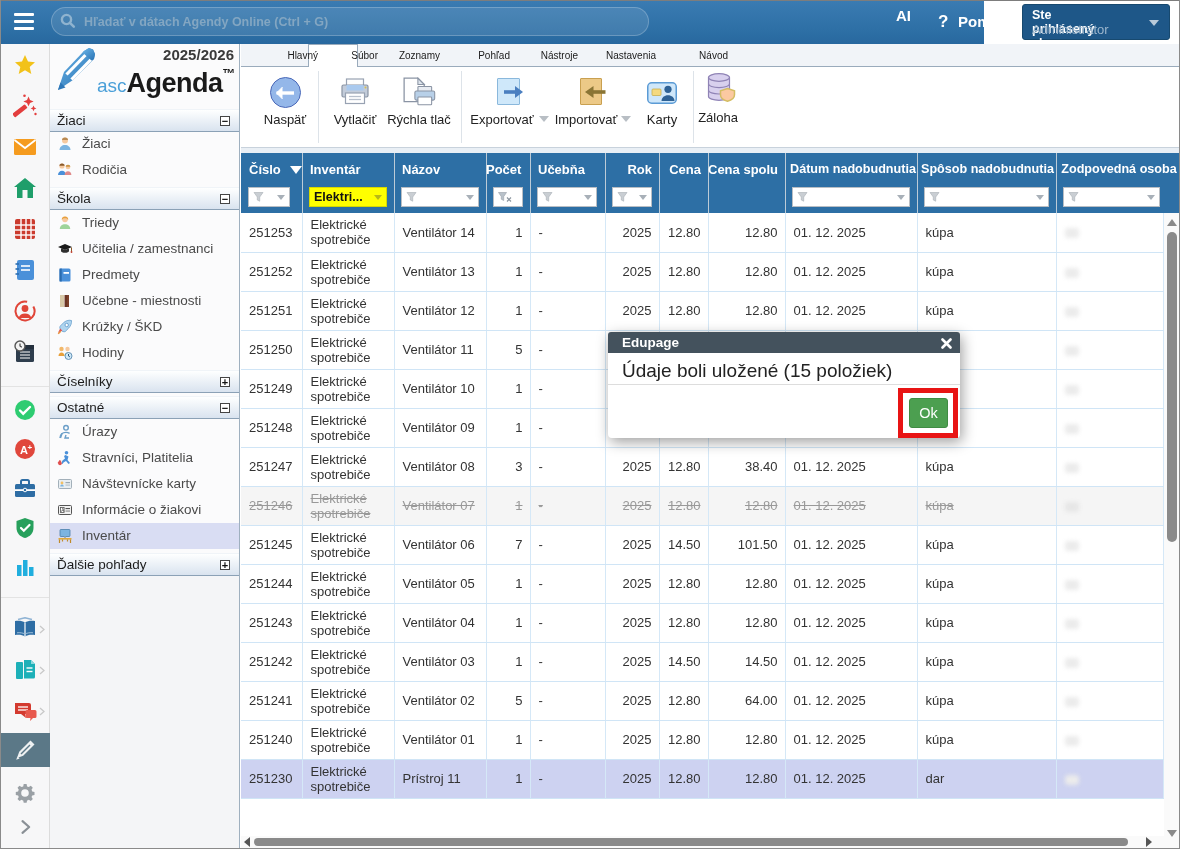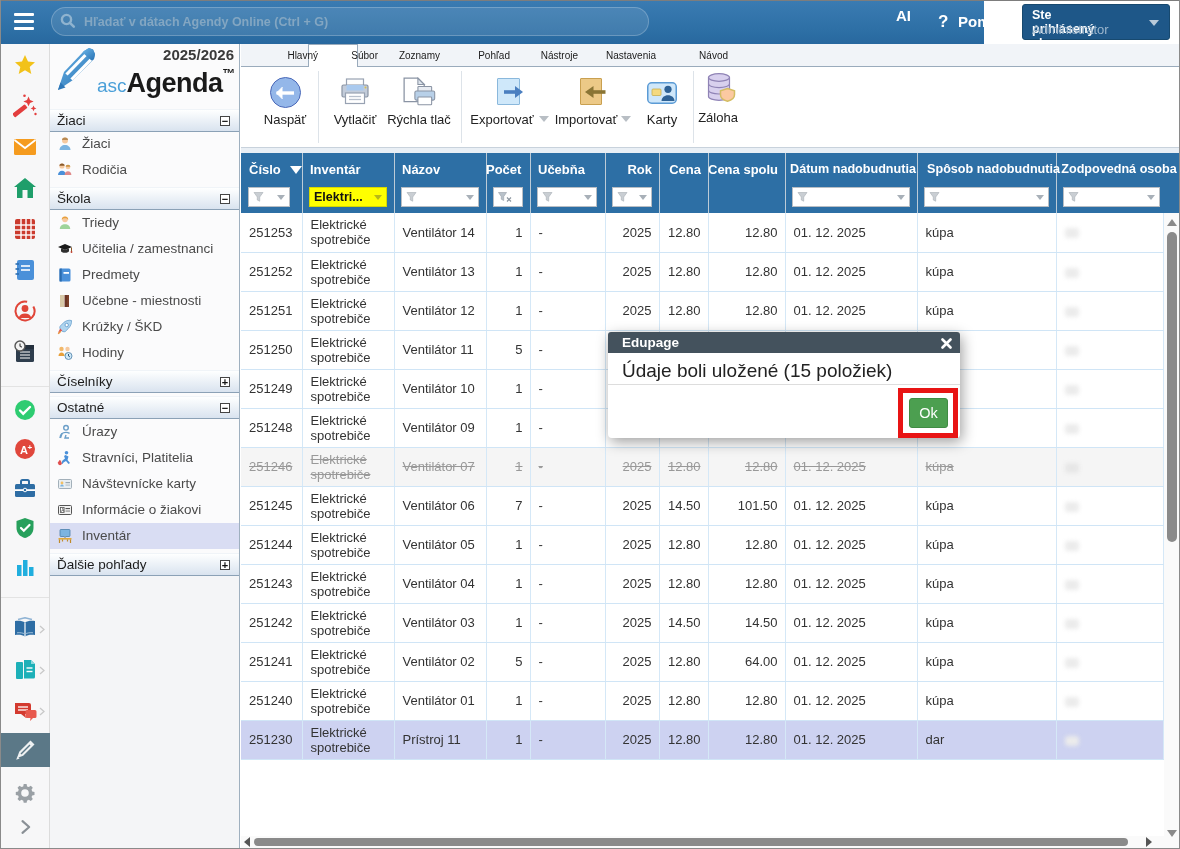--- a/index.html
+++ b/index.html
@@ -442,21 +442,21 @@
 <div class="abs hsep" style="left:1056px;top:153px"></div>
 <div class="abs hlbl" style="left:249px;top:162px">Číslo</div>
 <div class="abs hlbl" style="left:310px;top:162px">Inventár</div>
 <div class="abs hlbl" style="left:402px;top:162px">Názov</div>
 <div class="abs hlbl" style="left:486px;top:162px;width:38px;">Počet</div>
 <div class="abs hlbl" style="left:538px;top:162px">Učebňa</div>
 <div class="abs hlbl" style="left:605px;top:162px;width:47px;text-align:right">Rok</div>
 <div class="abs hlbl" style="left:659px;top:162px;width:42px;text-align:right">Cena</div>
 <div class="abs hlbl" style="left:708px;top:162px;width:70px;text-align:right">Cena spolu</div>
 <div class="abs hlbl" style="left:787px;top:162px;width:132px;text-align:center;font-size:12.6px">Dátum nadobudnutia</div>
-<div class="abs hlbl" style="left:921px;top:162px;width:139px;text-align:right;font-size:12.6px">Spôsob nadobudnutia</div>
+<div class="abs hlbl" style="left:921px;top:162px;width:139px;text-align:left;font-size:12.6px">Spôsob nadobudnutia</div>
 <div class="abs hlbl" style="left:1059px;top:162px;width:120px;text-align:center;font-size:12.6px">Zodpovedná osoba</div>
 <div class="abs" style="left:290px;top:166px;width:0;height:0;border-left:6px solid transparent;border-right:6px solid transparent;border-top:8px solid #fff"></div>
 <div class="abs fbox" style="left:248px;width:42px">
     <svg class="fun" width="11" height="10" viewBox="0 0 10 10">
       <path d="M0.5 0.5h9L6.2 5v4.2L3.8 8V5z" fill="#c9ced3" stroke="#b0b6bc" stroke-width="0.7"></path>
     </svg>
     <span class="dar"></span>
   </div>
 <div class="abs fbox" style="left:309px;width:78px;background:#ffff00;border-color:#d8d800">
     <span style="position:absolute;left:4px;top:2px;font-size:12.5px;font-weight:bold;color:#111">Elektri...</span>
@@ -590,20 +590,33 @@
         <td>Ventilátor 09</td>
         <td class="r">1</td>
         <td>-</td>
         <td class="r">2025</td>
         <td class="r">14.50</td>
         <td class="r">14.50</td>
         <td>01. 12. 2025</td>
         <td>kúpa</td>
         <td><span class="blob"></span></td>
       </tr>
+<tr>
+        <td>251247</td>
+        <td>Elektrické spotrebiče</td>
+        <td>Ventilátor 08</td>
+        <td class="r">3</td>
+        <td>-</td>
+        <td class="r">2025</td>
+        <td class="r">12.80</td>
+        <td class="r">38.40</td>
+        <td>01. 12. 2025</td>
+        <td>kúpa</td>
+        <td><span class="blob"></span></td>
+      </tr>
 <tr class="struck">
         <td>251246</td>
         <td>Elektrické spotrebiče</td>
         <td>Ventilátor 07</td>
         <td class="r">1</td>
         <td>-</td>
         <td class="r">2025</td>
         <td class="r">12.80</td>
         <td class="r">12.80</td>
         <td>01. 12. 2025</td>

